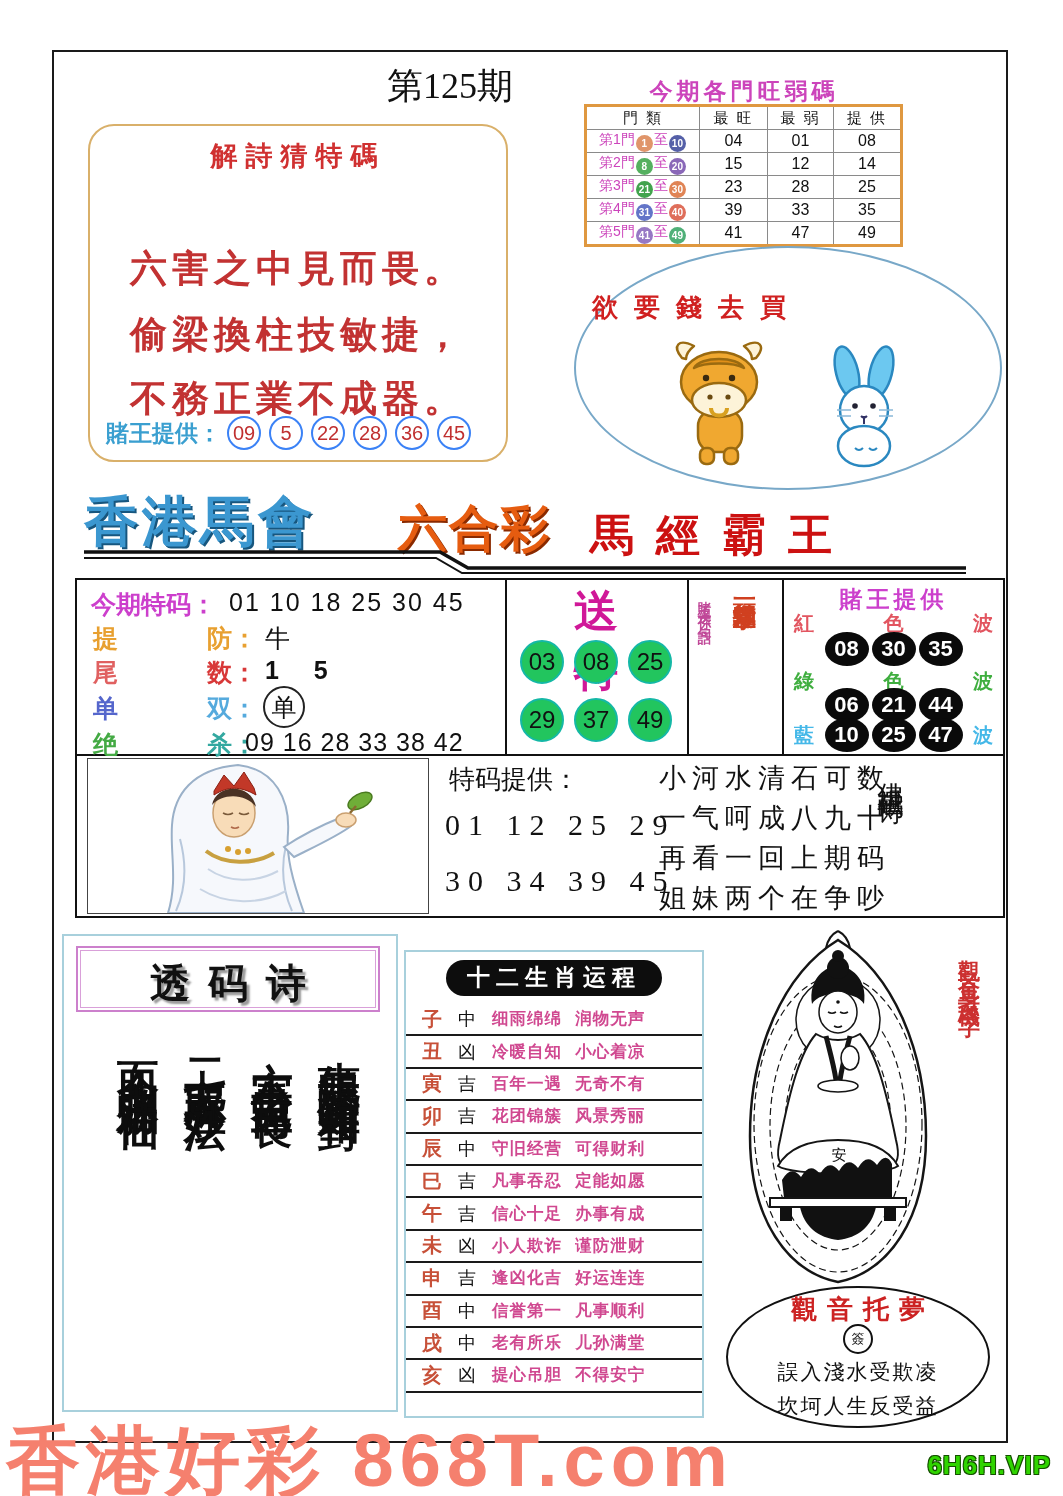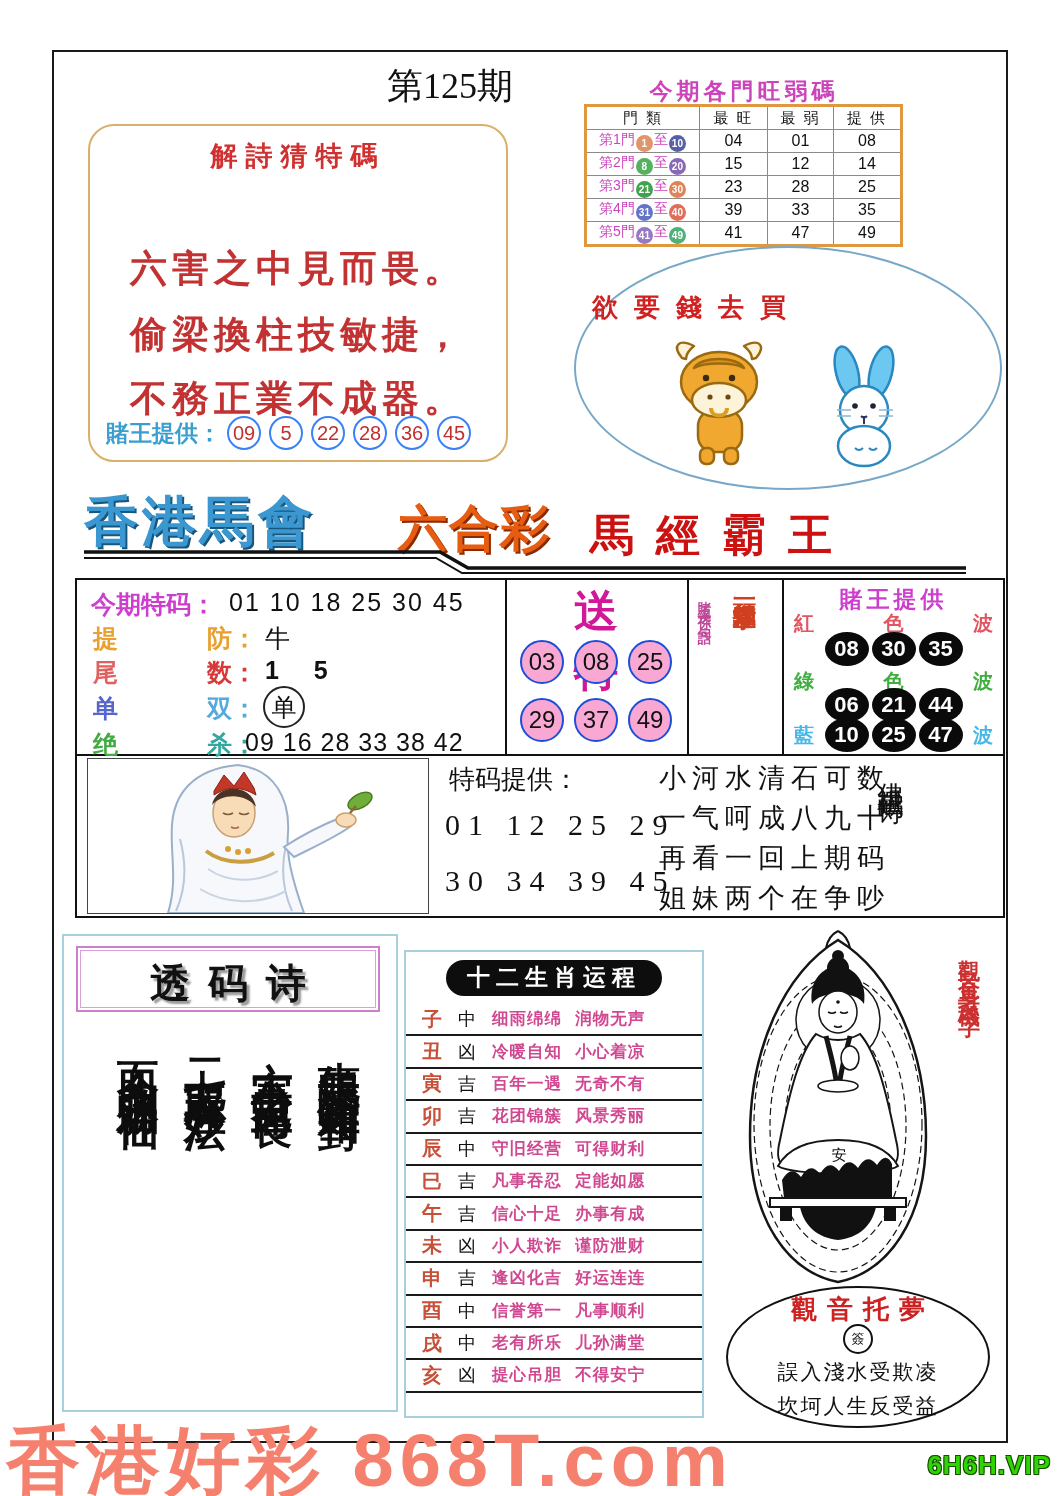--- a/index.html
+++ b/index.html
@@ -48,22 +48,22 @@
 
   
   #panel{left:75px;top:578px;width:930px;height:340px;border:2px solid #111;box-sizing:border-box;}
   .vd{position:absolute;top:0;width:2px;background:#111;height:174px;}
   .hd{position:absolute;top:174px;left:0;width:100%;height:2px;background:#111;}
   .c1row{position:absolute;white-space:nowrap;font-family:"Liberation Sans",sans-serif;}
   .c1l{position:absolute;font-size:25px;font-weight:bold;}
   .c1v{position:absolute;font-size:25px;color:#111;letter-spacing:2px;}
   #songte-title{position:absolute;left:428px;top:2px;width:182px;text-align:center;color:#d01898;font-size:44px;font-weight:bold;letter-spacing:32px;padding-left:32px;box-sizing:border-box;}
   .scrow{position:absolute;width:182px;display:flex;justify-content:center;gap:10px;}
-  .sc{width:44px;height:44px;border:2px solid #1d4ed8;border-radius:50%;display:inline-flex;align-items:center;justify-content:center;
-      font:400 24px "Liberation Sans",sans-serif;background:#f9a8d4;box-sizing:border-box;}
+  .sc{width:44px;height:44px;border:2px solid #14b8a6;border-radius:50%;display:inline-flex;align-items:center;justify-content:center;
+      font:400 24px "Liberation Sans",sans-serif;background:#22c55e;box-sizing:border-box;}
   .vtext{writing-mode:vertical-rl;}
   #phrase-small{position:absolute;left:618px;top:10px;height:156px;font-size:13.5px;color:#c04898;font-weight:bold;letter-spacing:5px;}
   #phrase-big{position:absolute;left:652px;top:6px;height:164px;font-size:23px;color:#d04020;font-weight:bold;letter-spacing:0px;}
   #waves-title{position:absolute;left:705px;top:4px;width:223px;text-align:center;color:#cc3fcc;font-size:23px;font-weight:bold;letter-spacing:4px;}
   .wave-label{position:absolute;left:705px;width:223px;font-size:20px;font-weight:bold;text-align:justify;text-align-last:justify;padding:0 12px;box-sizing:border-box;}
   .wave-nums{position:absolute;left:705px;width:223px;display:flex;justify-content:center;gap:3px;}
   .wn{display:inline-flex;width:44px;height:34px;border-radius:50%;background:#0a0a0a;color:#fff;
       align-items:center;justify-content:center;font:700 22px "Liberation Sans",sans-serif;}
   #gy-box{position:absolute;left:10px;top:178px;width:342px;height:156px;border:1px solid #444;box-sizing:border-box;overflow:hidden;}
   #tema-label{position:absolute;left:372px;top:182px;font-size:26px;}

